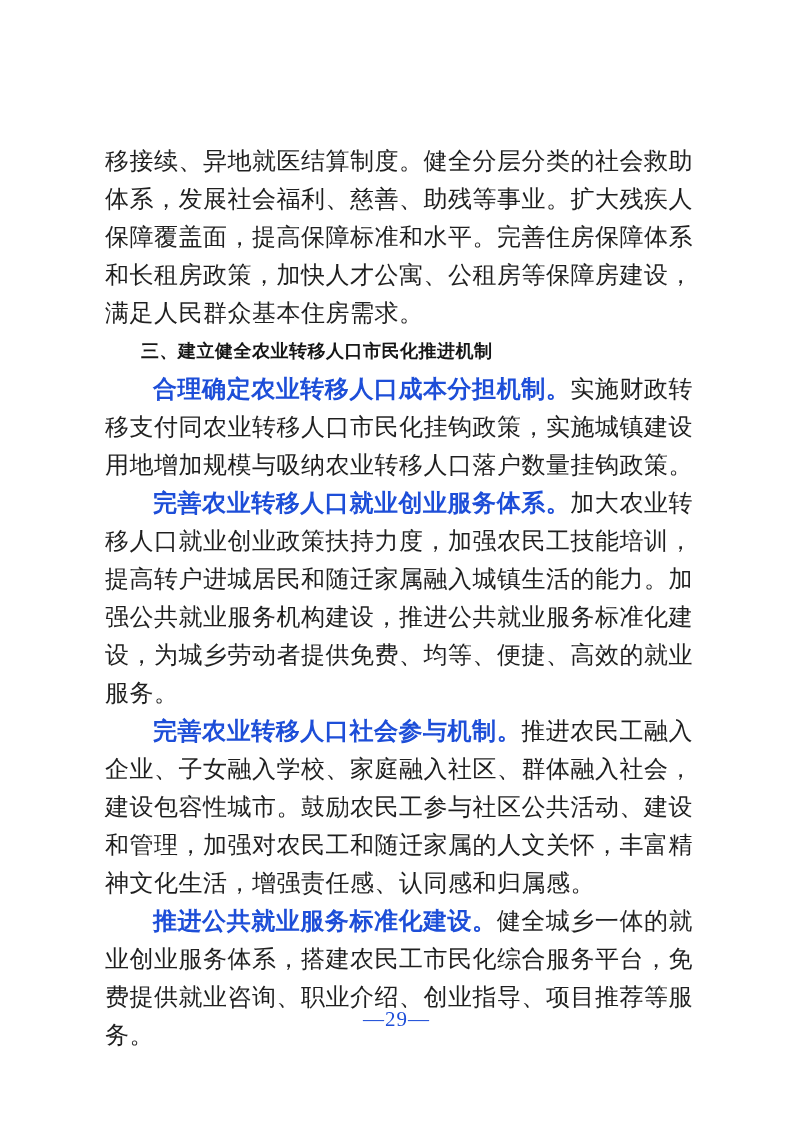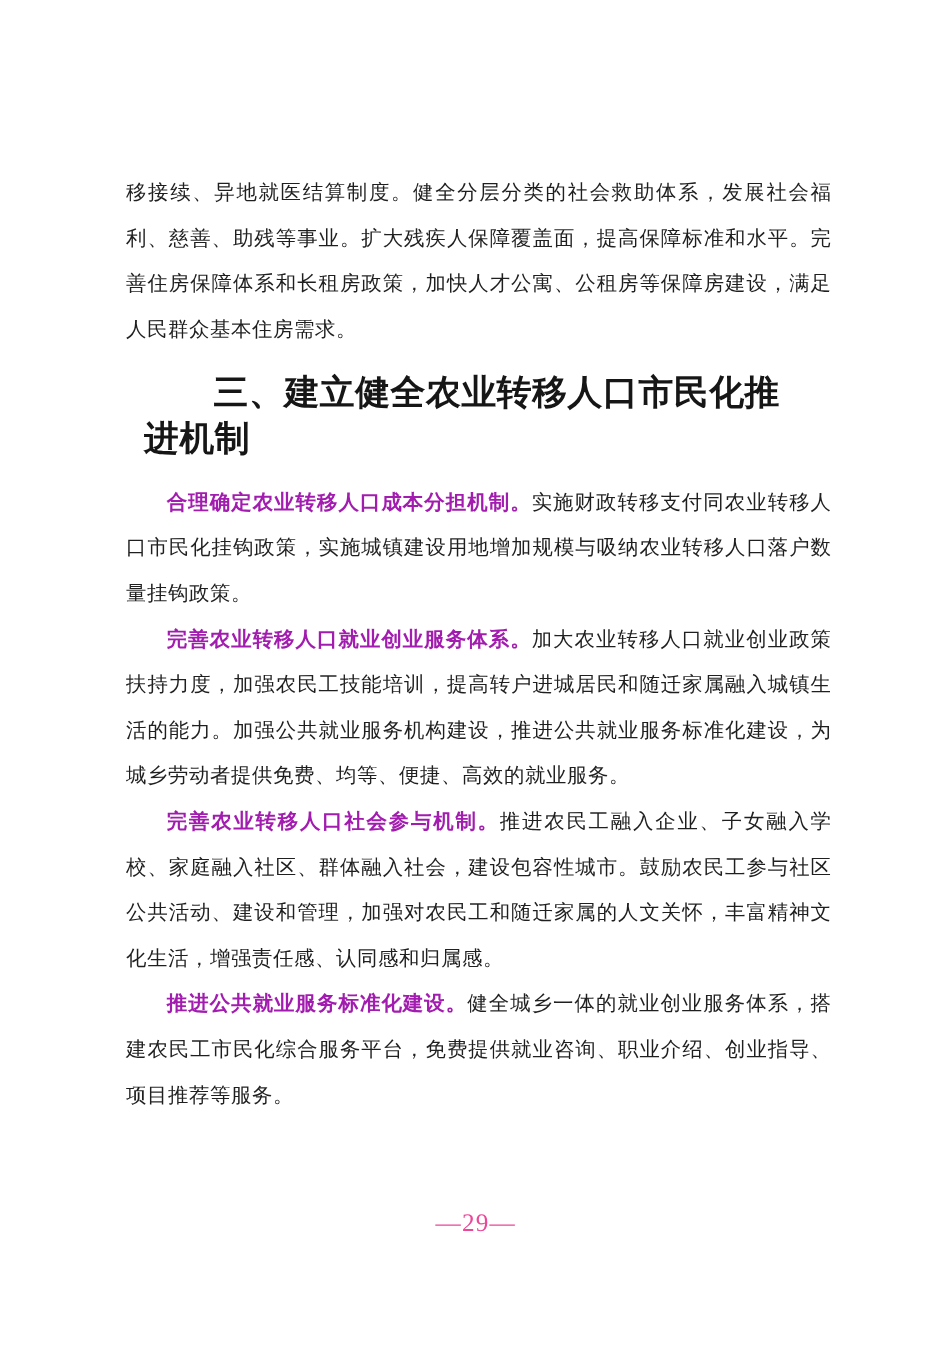--- a/index.html
+++ b/index.html
@@ -21,53 +21,53 @@
     background: #ffffff;
   }
   .content {
     position: absolute;
     left: 105px;
     top: 142px;
     width: 588px;
   }
   p.body-para {
     margin: 0;
-    font-size: 17px;
+    font-size: 24px;
     line-height: 38px;
     text-align: justify;
     text-indent: 2em;
     letter-spacing: 0.5px;
   }
   p.body-para.no-indent {
     text-indent: 0;
   }
   h2.section-heading {
-    margin: 15px;
-    font-size: 29px;
+    margin: 0;
+    font-size: 18px;
     line-height: 38px;
     font-weight: 700;
     text-indent: 2em;
     font-family: "Liberation Sans", sans-serif;
     letter-spacing: 0.5px;
     color: #161616;
   }
   .lead {
     font-weight: 700;
     font-family: "Liberation Sans", sans-serif;
-    color: #a21caf;
+    color: #1d4ed8;
   }
   .page-number {
     position: absolute;
     top: 1004px;
     left: 0;
     width: 100%;
     text-align: center;
     font-size: 21px;
     line-height: 30px;
-    color: #ec4899;
+    color: #1d4ed8;
     letter-spacing: 1px;
   }
 </style>
 </head>
 <body>
 
 <div class="page">
   <div class="content">
 
     <p class="body-para no-indent"><span>移接续、异地就医结算制度。健全分层分类的社会救助体系，发展社会福利、慈善、助残等事业。扩大残疾人保障覆盖面，提高保障标准和水平。完善住房保障体系和长租房政策，加快人才公寓、公租房等保障房建设，满足人民群众基本住房需求。</span></p>

